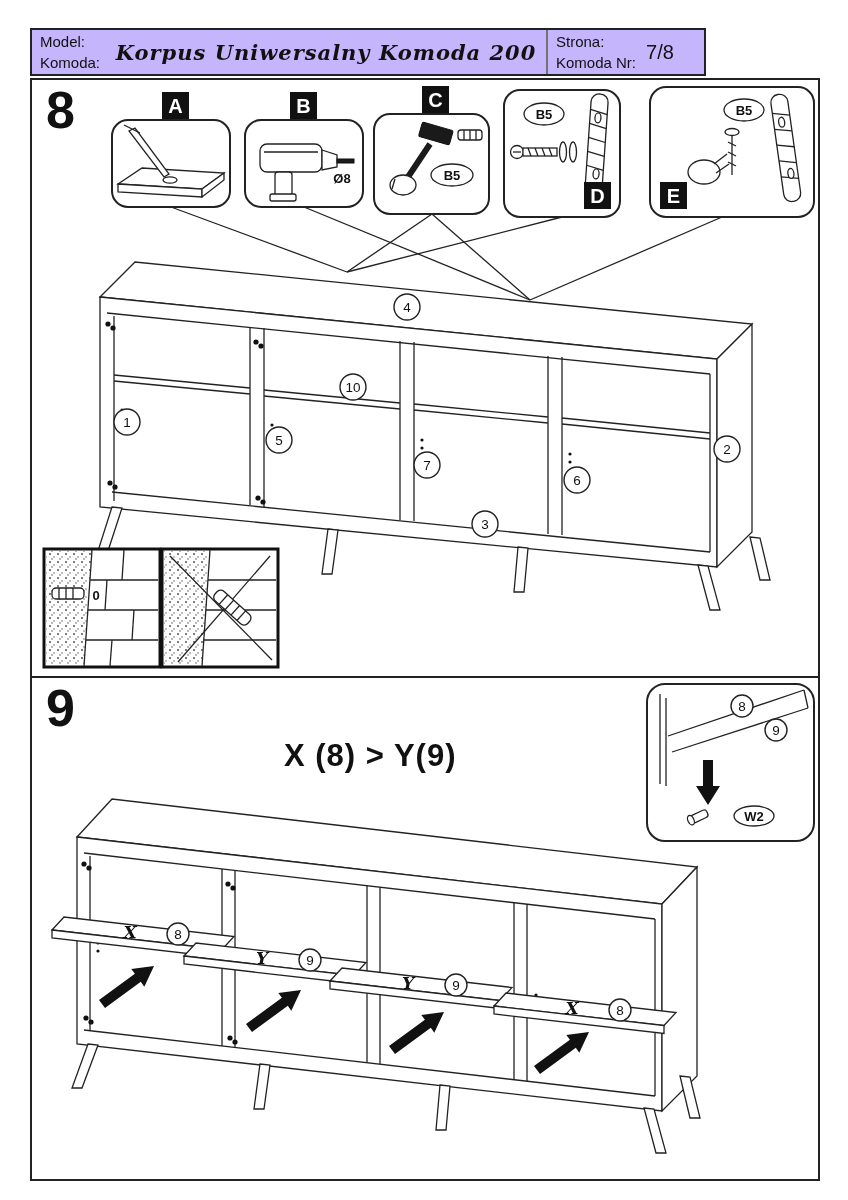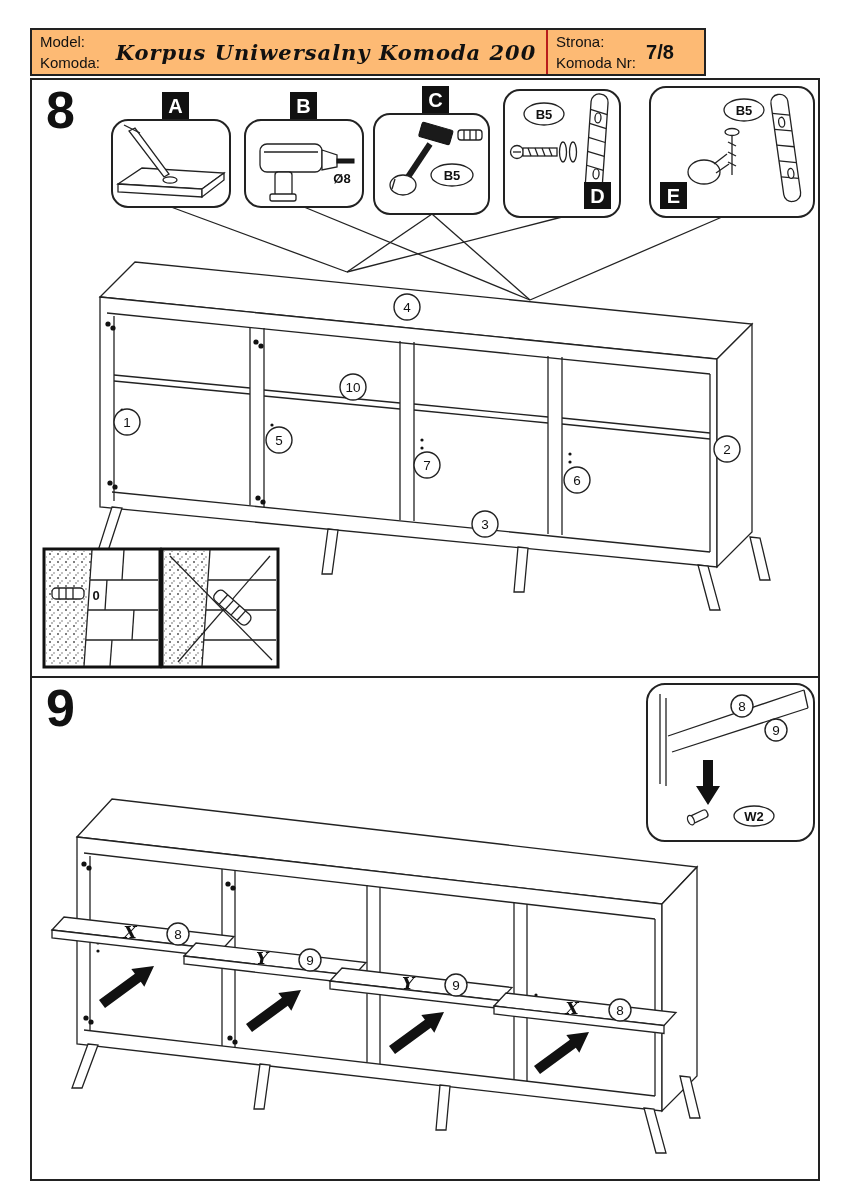--- a/index.html
+++ b/index.html
@@ -1,23 +1,23 @@
 <!DOCTYPE html>
 <html><head>
 <meta charset="utf-8">
 <style>
   *{margin:0;padding:0;box-sizing:border-box}
   html,body{width:848px;height:1200px}
   body{background:#fff;font-family:"Liberation Sans",sans-serif;color:#111;position:relative}
-  .header{position:absolute;left:30px;top:28px;width:676px;height:48px;border:2px solid #222;display:flex;align-items:stretch;background:#fdba74}
+  .header{position:absolute;left:30px;top:28px;width:676px;height:48px;border:2px solid #222;display:flex;align-items:stretch;background:#c4b5fd}
   .hdr-labels{padding:3px 6px 3px 8px;font-size:15px;display:flex;flex-direction:column;justify-content:space-between}
   .hdr-title{flex:1;font-family:"DejaVu Serif",serif;font-style:italic;font-weight:bold;font-size:21px;display:flex;align-items:center;justify-content:center;white-space:nowrap;letter-spacing:1px}
-  .hdr-right{border-left:2px solid #b91c1c;display:flex;align-items:center;padding:3px 8px;gap:10px;width:158px}
+  .hdr-right{border-left:2px solid #737373;display:flex;align-items:center;padding:3px 8px;gap:10px;width:158px}
   .hdr-right .pl{font-size:15px;display:flex;flex-direction:column;justify-content:space-between;height:100%}
-  .hdr-page{font-size:20px;font-weight:bold}
+  .hdr-page{font-size:20px;font-weight:normal}
   .panel{position:absolute;left:30px;width:790px;border:2px solid #222;background:#fff}
   #panel8{top:78px;height:600px}
   #panel9{top:676px;height:505px}
   .step-num{position:absolute;left:14px;top:0px;font-size:52px;font-weight:bold;z-index:3}
   .fig{position:absolute;left:0;top:0;width:100%;height:100%}
   .formula{position:absolute;left:252px;top:60px;font-size:31px;font-weight:bold;letter-spacing:1px;z-index:2}
   svg line, svg polyline{stroke:#222;stroke-width:1.3;fill:none}
   .wh{fill:#fff;stroke:#222;stroke-width:1.3}
   .dk{fill:#1a1a1a;stroke:#111;stroke-width:1}
   .co{fill:#fff;stroke:#222;stroke-width:2}
@@ -293,20 +293,21 @@
         <line x1="196" y1="521" x2="196" y2="534"></line>
         <line x1="204" y1="521" x2="204" y2="534"></line>
         <line x1="212" y1="521" x2="212" y2="534"></line>
       </g>
     </g>
   </svg>
 </div>
 
 <div class="panel" id="panel9">
   <div class="step-num">9</div>
+  <div class="formula">X (8) &gt; Y(9)</div>
   <svg class="fig" viewBox="0 0 786 501">
 
     <g>
       <rect class="co" x="615" y="6" width="167" height="157" rx="18"></rect>
       <line x1="628" y1="16" x2="628" y2="106"></line>
       <line x1="634" y1="20" x2="634" y2="108"></line>
       <line x1="772" y1="12" x2="636" y2="58"></line>
       <line x1="776" y1="30" x2="640" y2="74"></line>
       <line x1="772" y1="12" x2="776" y2="30"></line>
       <g class="numc" transform="translate(710,28)">

